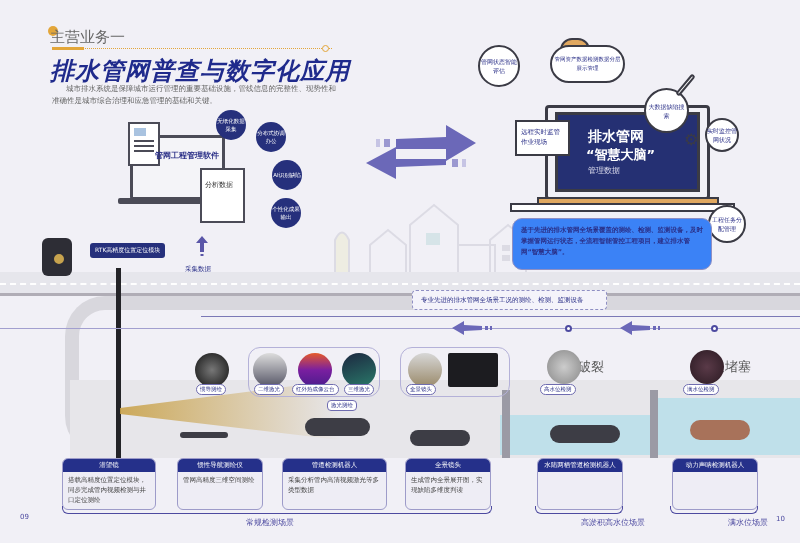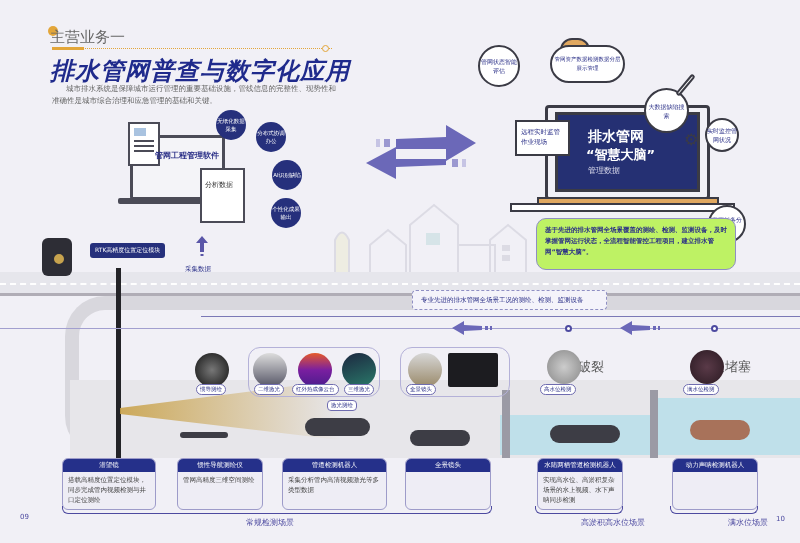--- a/index.html
+++ b/index.html
@@ -33,21 +33,21 @@
 .brain-frame{left:545px;top:105px;width:165px;height:95px;border:3px solid #3b3b45;border-radius:4px;}
 .brain-title{left:588px;top:128px;color:#fff;font-size:14px;font-weight:bold;}
 .brain-sub{left:586px;top:146px;color:#fff;font-size:13px;font-weight:bold;}
 .brain-sub2{left:588px;top:165px;color:#dde;font-size:8px;}
 .brain-base{left:537px;top:197px;width:182px;height:8px;background:#e0a860;border:2px solid #3b3b45;}
 .brain-base2{left:510px;top:203px;width:225px;height:9px;border:2.5px solid #3b3b45;background:#fff;}
 .remote-callout{left:515px;top:120px;width:55px;height:36px;background:#fff;border:2.5px solid #3b3b45;font-size:6.5px;color:#2a2f87;line-height:10px;padding:5px 4px;}
 .circ{border:2.5px solid #3b3b45;border-radius:50%;background:#fff;font-size:6px;color:#2a2f87;line-height:9px;text-align:center;display:flex;align-items:center;justify-content:center;}
 .cloud{left:550px;top:45px;width:75px;height:38px;border:2.5px solid #3b3b45;border-radius:20px;background:#fff;font-size:5.5px;color:#2a2f87;line-height:9px;text-align:center;display:flex;align-items:center;justify-content:center;}
 .cloud-accent{left:560px;top:38px;width:30px;height:18px;border-radius:12px 12px 4px 4px;background:#e0a860;border:2px solid #3b3b45;}
-.brain-desc{left:512px;top:218px;width:200px;height:52px;border:1px solid #8f8fc3;border-radius:10px;background:#bef264;font-size:6.5px;color:#2a2f87;line-height:11px;padding:6px 8px;font-weight:bold;margin-left:24px;}
+.brain-desc{left:512px;top:218px;width:200px;height:52px;border:1px solid #8f8fc3;border-radius:10px;background:#3b82f6;font-size:6.5px;color:#2a2f87;line-height:11px;padding:6px 8px;font-weight:bold;}
 
 
 .road{left:0;top:272px;width:800px;height:24px;background:#e6e6ec;border-bottom:3px solid #b0adb6;}
 .road-dash{left:0;top:283px;width:800px;border-top:2px dashed #fff;}
 .pipe{left:65px;top:296px;width:735px;height:160px;border:14px solid #d8d7dd;border-right:none;border-radius:40px 0 0 40px;background:#f1f0f6;}
 .pipe-floor{left:70px;top:380px;width:730px;height:78px;background:#e7e6ea;}
 .water1{left:500px;top:415px;width:150px;height:40px;background:#bfe0ea;}
 .water2{left:655px;top:398px;width:145px;height:57px;background:#bfe0ea;}
 .divider{width:8px;background:#9b9aa5;}
 
@@ -227,24 +227,24 @@
 <div class="abs card" style="left:177px;top:458px;width:86px;">
   <div class="card-head">惯性导航测绘仪</div>
   <div class="card-body">管网高精度三维空间测绘</div>
 </div>
 <div class="abs card" style="left:282px;top:458px;width:105px;">
   <div class="card-head">管道检测机器人</div>
   <div class="card-body">采集分析管内高清视频激光等多类型数据</div>
 </div>
 <div class="abs card" style="left:405px;top:458px;width:86px;">
   <div class="card-head">全景镜头</div>
+  <div class="card-body">生成管内全景展开图，实现缺陷多维度判读</div>
 </div>
 <div class="abs card" style="left:537px;top:458px;width:86px;">
   <div class="card-head">水陆两栖管道检测机器人</div>
-  <div class="card-body">实现高水位、高淤积复杂场景的水上视频、水下声呐同步检测</div>
 </div>
 <div class="abs card" style="left:672px;top:458px;width:86px;">
   <div class="card-head">动力声呐检测机器人</div>
 </div>
 
 <div class="abs brace" style="left:62px;top:506px;width:430px;"></div>
 <div class="abs brace" style="left:535px;top:506px;width:88px;"></div>
 <div class="abs brace" style="left:670px;top:506px;width:88px;"></div>
 <div class="abs scene-label" style="left:210px;top:517px;">常规检测场景</div>
 <div class="abs scene-label" style="left:545px;top:517px;">高淤积高水位场景</div>

